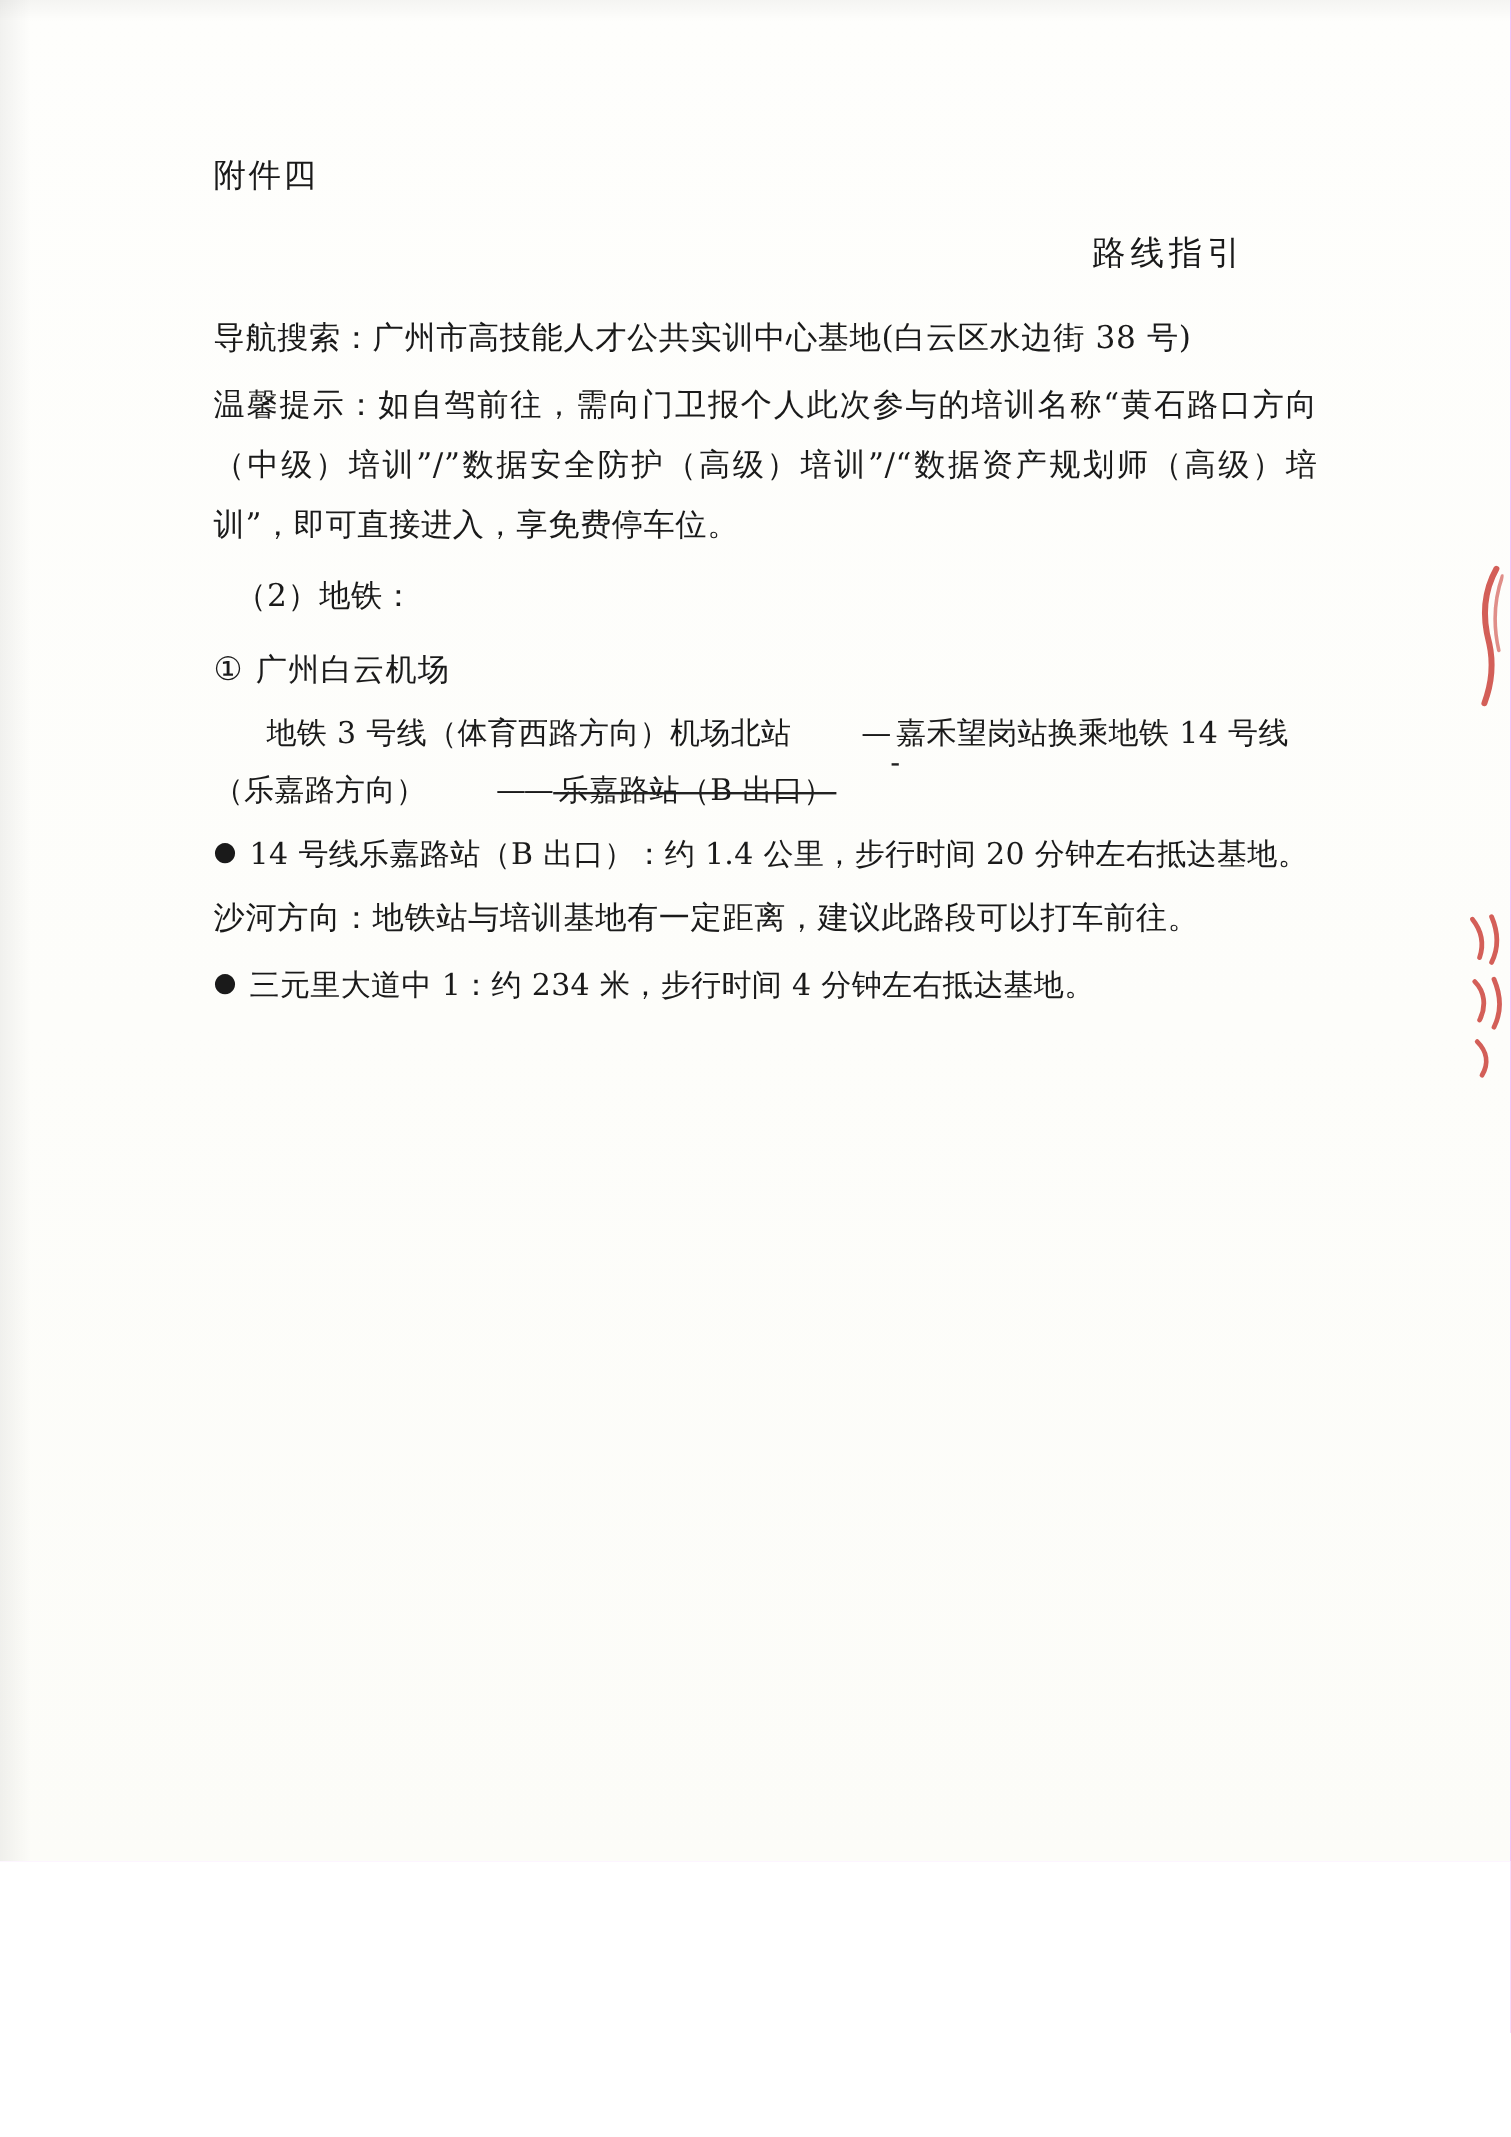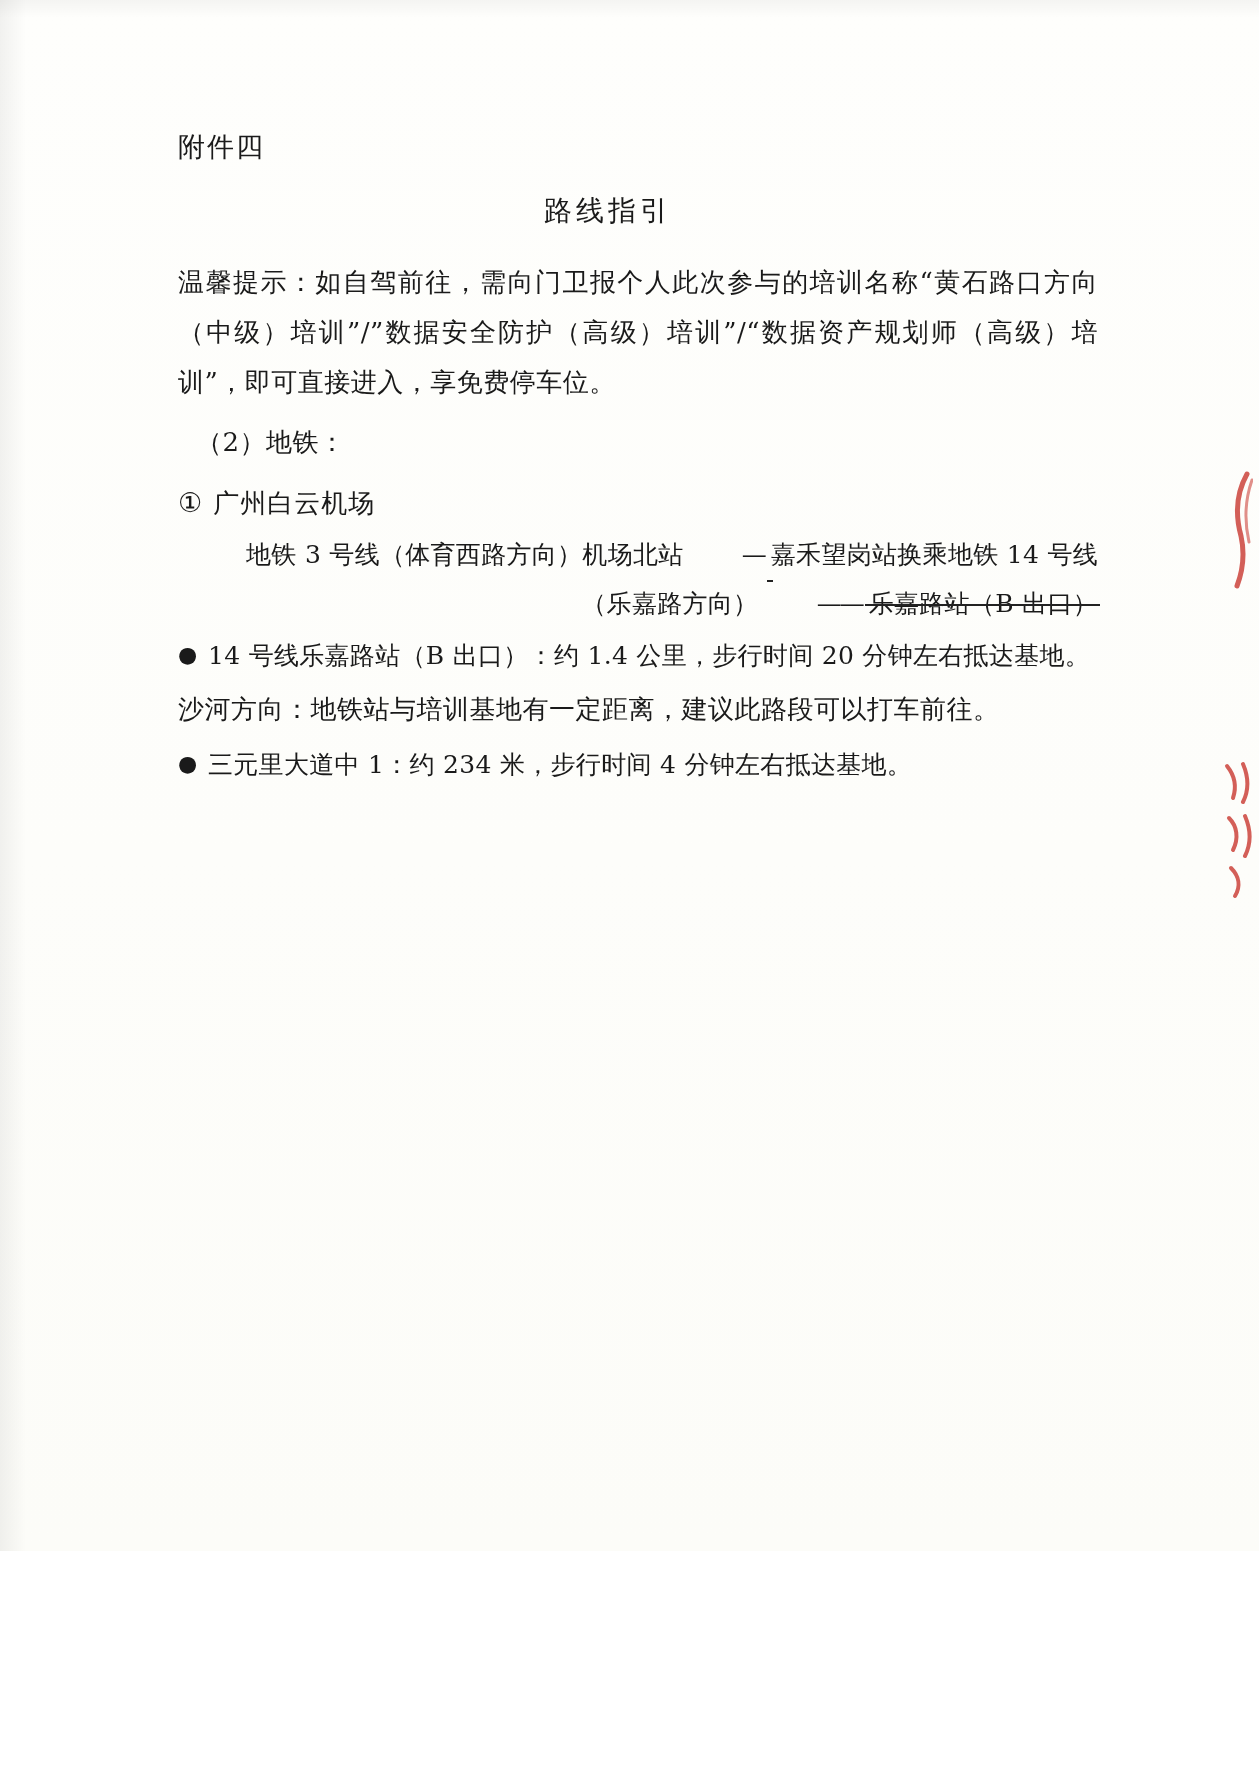--- a/index.html
+++ b/index.html
@@ -30,21 +30,21 @@
     top: 128px;
     width: 920px;
   }
   .attach-label {
     font-size: 27px;
     letter-spacing: 2px;
     line-height: 1.4;
     margin-bottom: 26px;
   }
   .doc-title {
-    text-align: center;
+    text-align: right;
     font-size: 28px;
     letter-spacing: 4px;
     margin: 0 0 28px 0;
     padding-right: 60px;
   }
   .para {
     font-size: 26px;
     line-height: 1.92;
     letter-spacing: 0.5px;
     margin: 0 0 6px 0;
@@ -67,21 +67,20 @@
     margin-right: 10px;
   }
   .route-line {
     font-size: 25px;
     line-height: 1.95;
     letter-spacing: 0.3px;
     margin: 0;
   }
   .route-line.first {
     text-indent: 44px;
-    text-align: right;
   }
   .bullet-item {
     display: flex;
     align-items: flex-start;
     font-size: 25px;
     line-height: 1.95;
     margin: 4px 0 4px 0;
   }
   .bullet-dot {
     flex: 0 0 auto;
@@ -167,20 +166,21 @@
     </svg>
   </div>
 
   <div class="content">
 
     <div class="attach-label">附件四</div>
 
     <div class="doc-title">路线指引</div>
 
 
+    <div class="para">导航搜索：广州市高技能人才公共实训中心基地(白云区水边街 38 号)</div>
 
     <div class="para block">温馨提示：如自驾前往，需向门卫报个人此次参与的培训名称“黄石路口方向（中级）培训”/”数据安全防护（高级）培训”/“数据资产规划师（高级）培训”，即可直接进入，享免费停车位。</div>
 
     <div class="para indent1">（2）地铁：</div>
 
     <div class="section-head">
       <span class="circled">①</span><span>广州白云机场</span>
     </div>
 
     <div class="route-line first">

